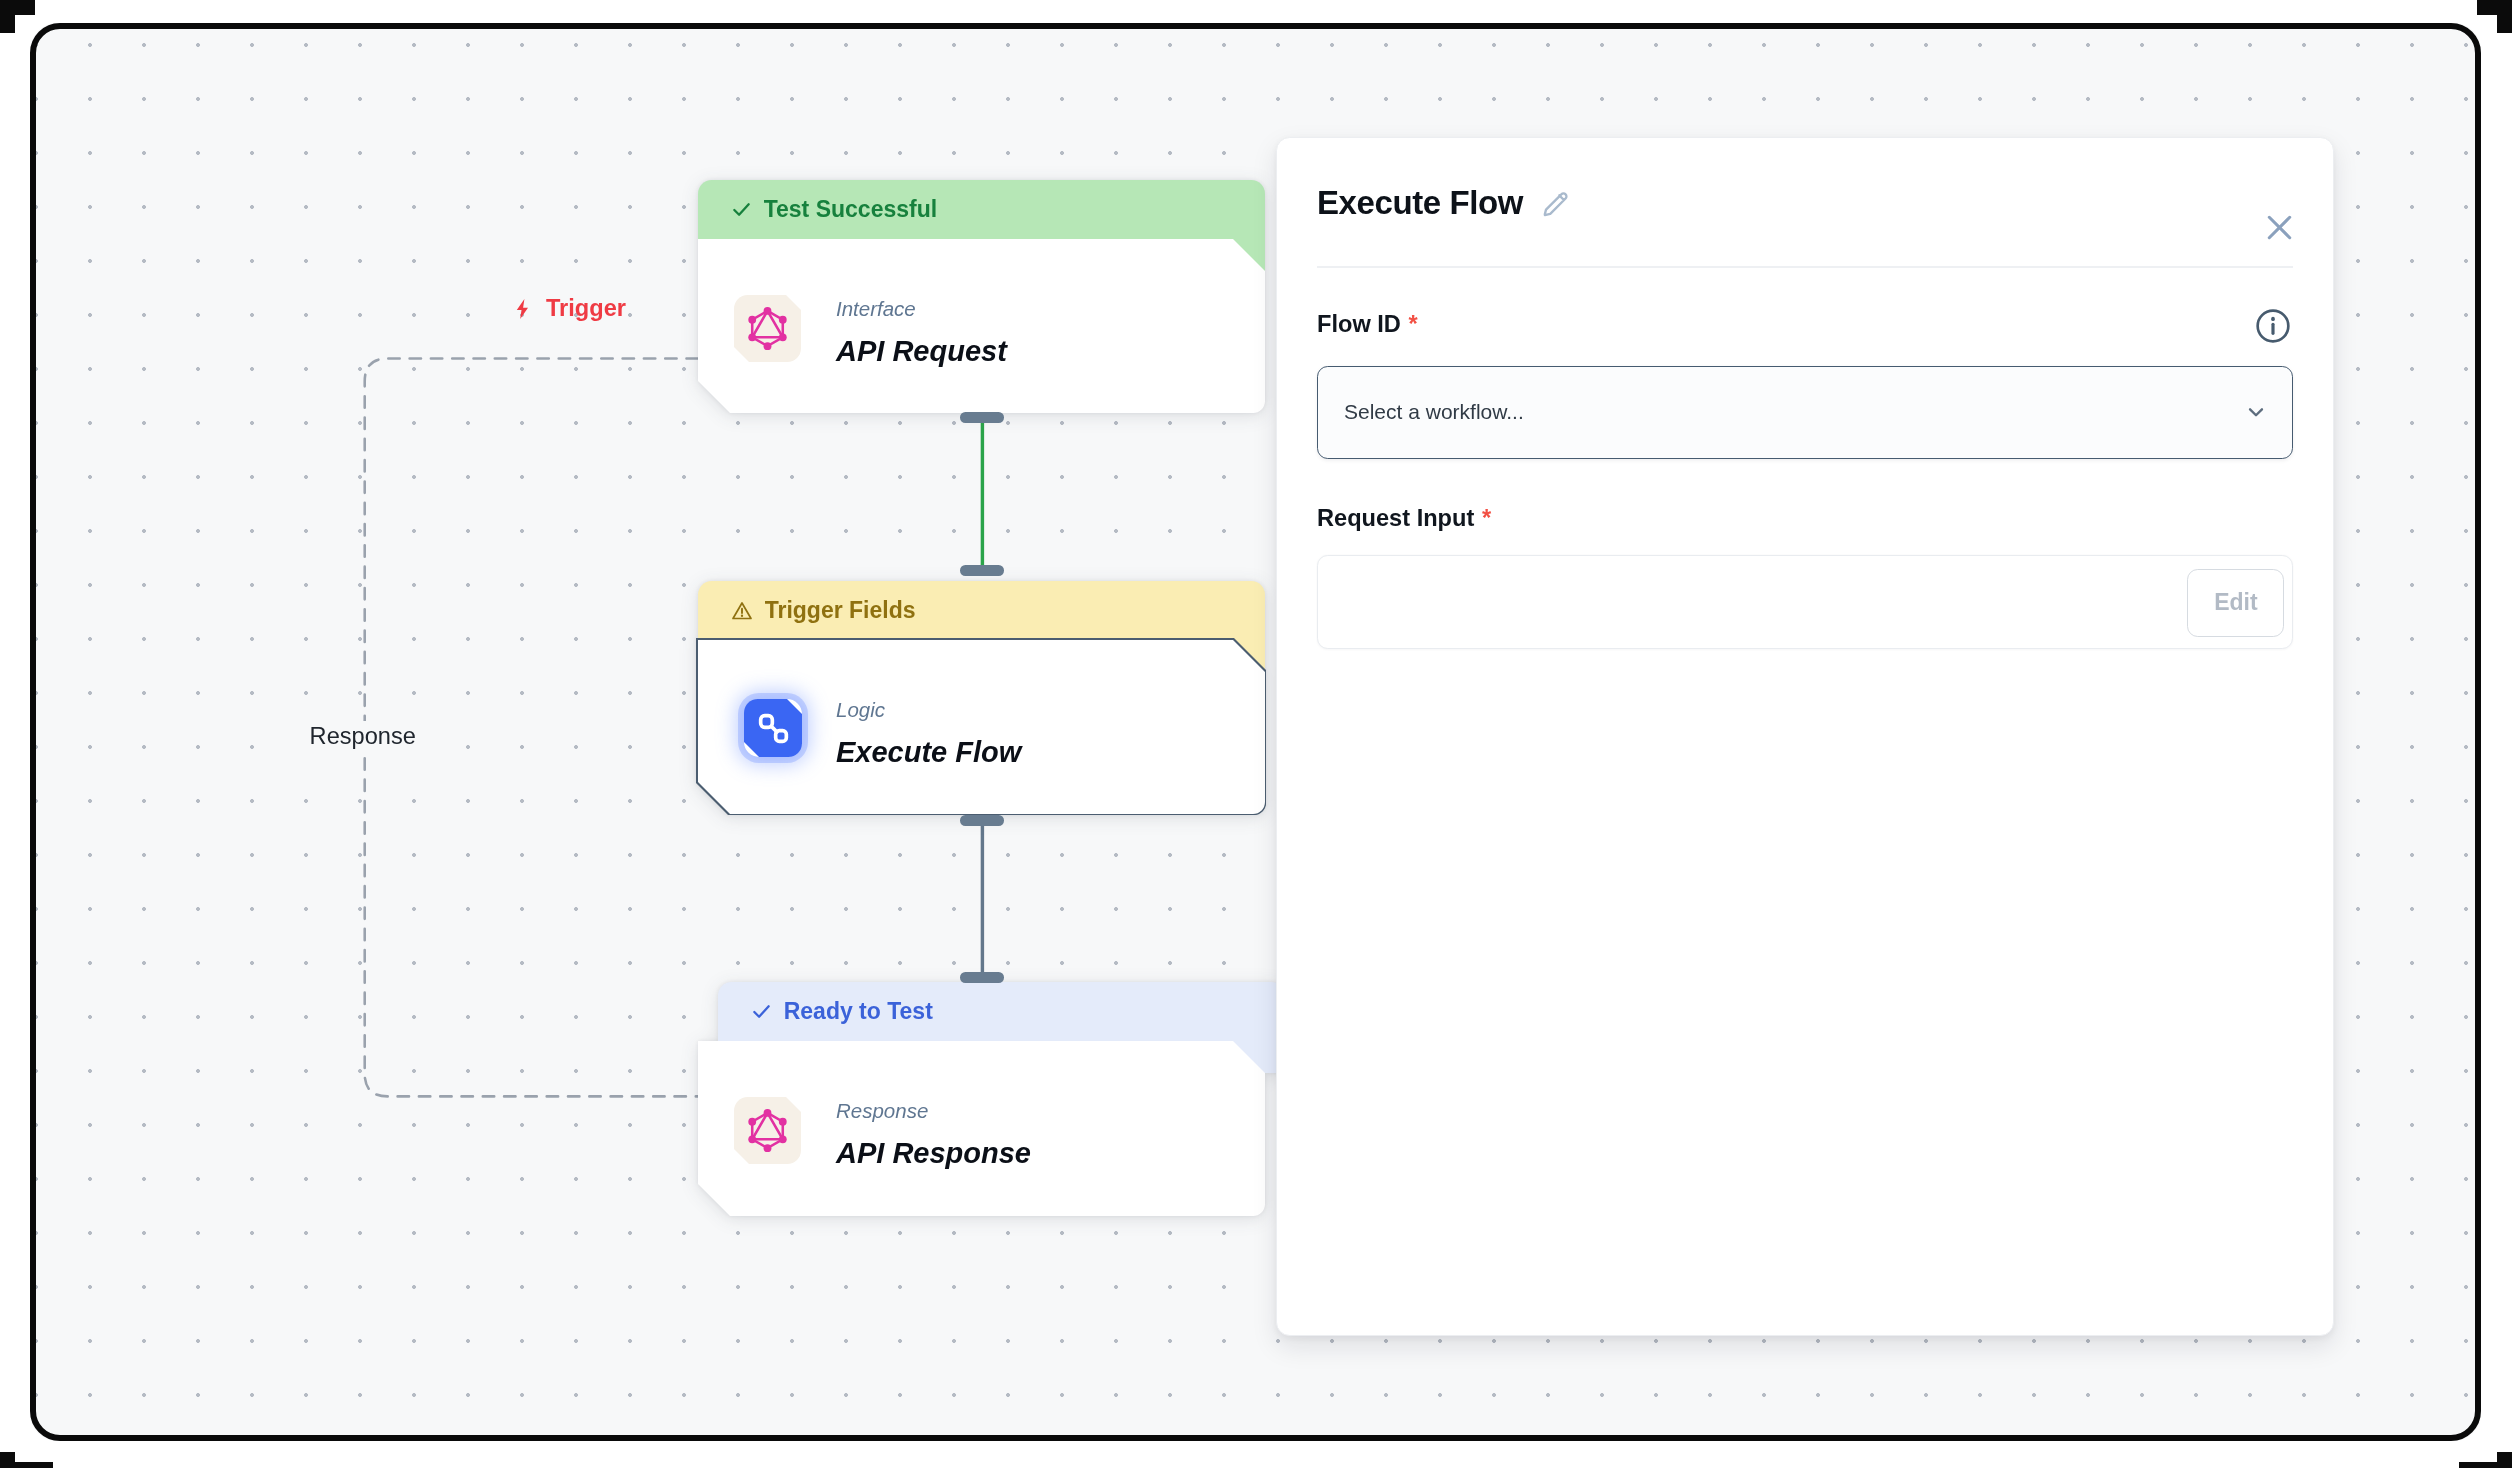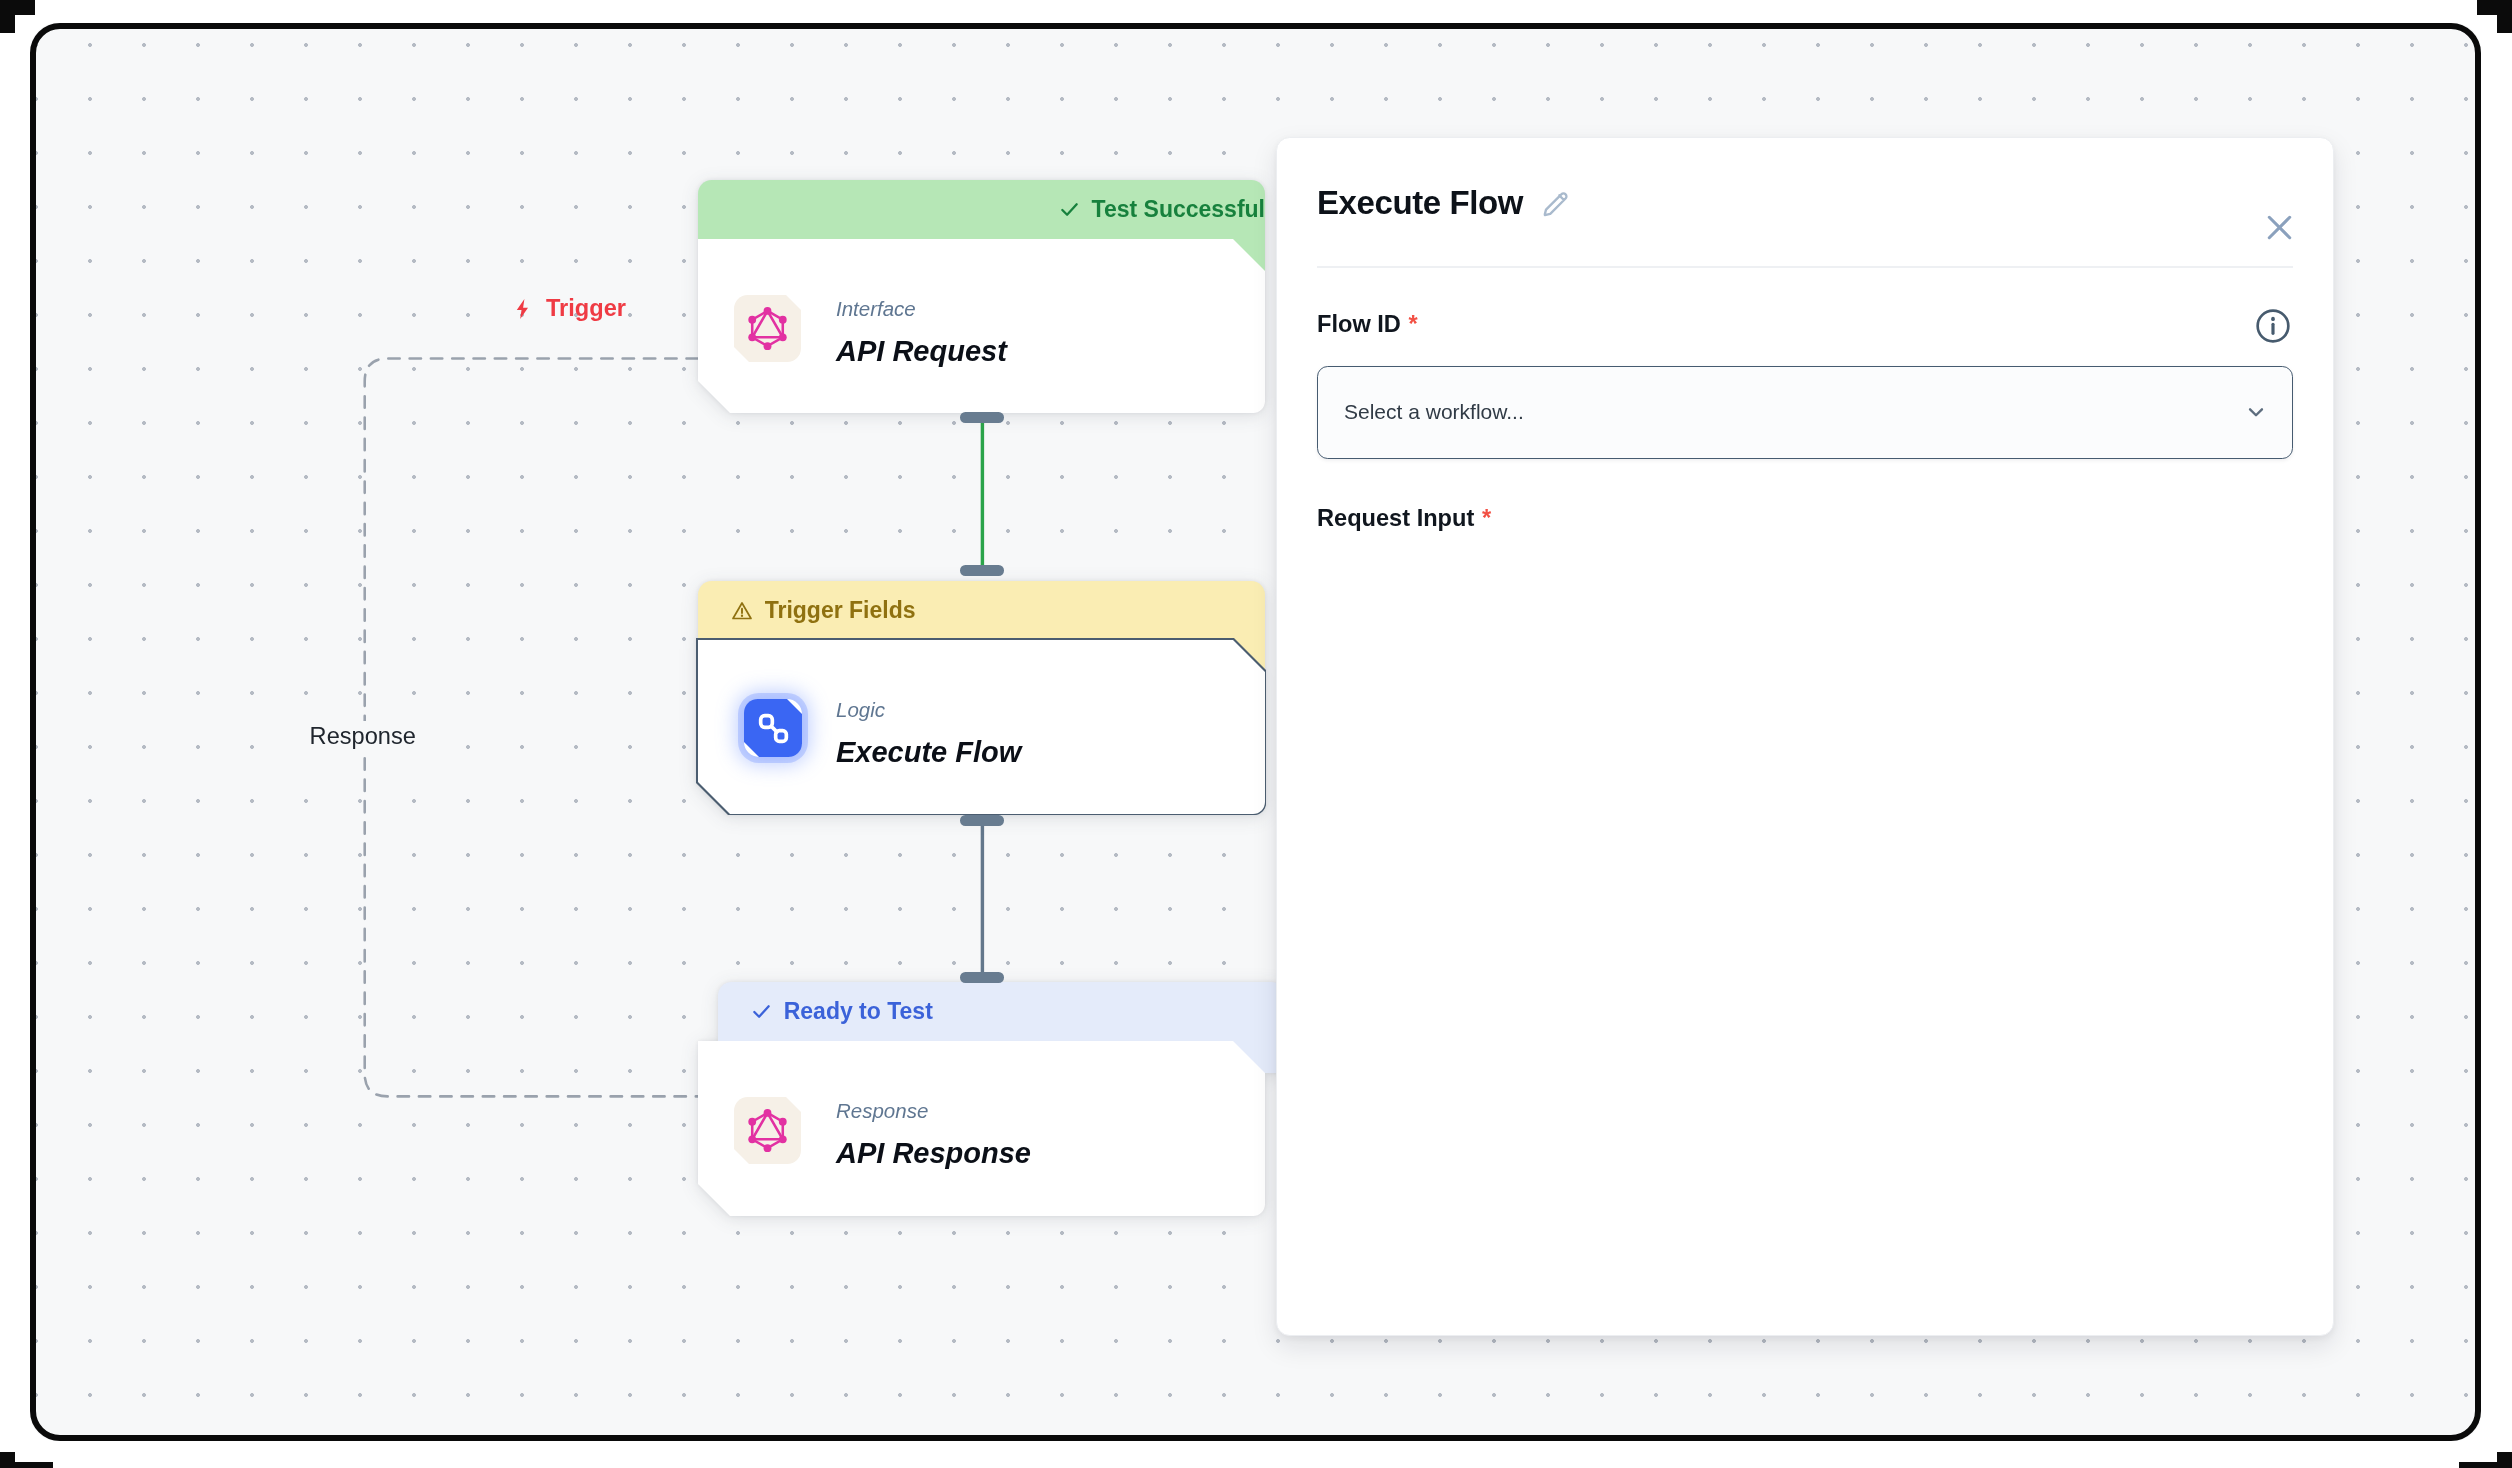--- a/index.html
+++ b/index.html
@@ -37,21 +37,21 @@
   .node { position:absolute; left:668px; width:567px; z-index:2;
           filter: drop-shadow(0 3.8px 8.4px rgba(30,41,59,.12)) drop-shadow(0 0.8px 2.3px rgba(30,41,59,.07)); }
   .node-header {
     position:absolute; left:0; top:0; width:100%; height:91px;
     border-radius:13.7px 13.7px 0 0;
   }
   .node-header .hlabel {
     height:59px; display:flex; align-items:center; gap:10.7px; padding-left:32px;
     font-size:23px; font-weight:700;
   }
-  .hdr-green  { background:#b6e7b6; } .hdr-green  .hlabel { color:#17813d;justify-content:flex-end; }
+  .hdr-green  { background:#b6e7b6; } .hdr-green  .hlabel { color:#17813d; }
   .hdr-yellow { background:#faedb3; } .hdr-yellow .hlabel { color:#8f7110; }
   .hdr-blue   { background:#e4ebfa;margin-left:20px; } .hdr-blue   .hlabel { color:#3b62d9; }
 
   .node-body {
     position:absolute; left:0; top:59px; width:567px; height:174px; background:#ffffff;
     border-radius:0 0 12px 0;
     clip-path: polygon(0 0, calc(100% - 32px) 0, 100% 32px, 100% 100%, 32px 100%, 0 calc(100% - 32px));
     font-style: italic;
   }
   .outline-wrap { filter: drop-shadow(1.9px 0 0 #4b5d70) drop-shadow(-1.9px 0 0 #4b5d70)
@@ -269,18 +269,21 @@
       <span class="dropdown-text">Select a workflow...</span>
       <svg width="26" height="26" viewBox="0 0 24 24">
         <polyline points="6.5,9.5 12,15 17.5,9.5" fill="none" stroke="#5d6d7e" stroke-width="2.2" stroke-linecap="round" stroke-linejoin="round"></polyline>
       </svg>
     </div>
 
     <div class="field-label-row" style="margin-top:46px;">
       <span class="field-label">Request Input</span>
       <span class="req">*</span>
     </div>
+    <div class="big-field">
+      <div class="edit-btn">Edit</div>
+    </div>
   </div>
 
 </div>
 
 <div class="canvas-border"></div>
 
 
 </body></html>

